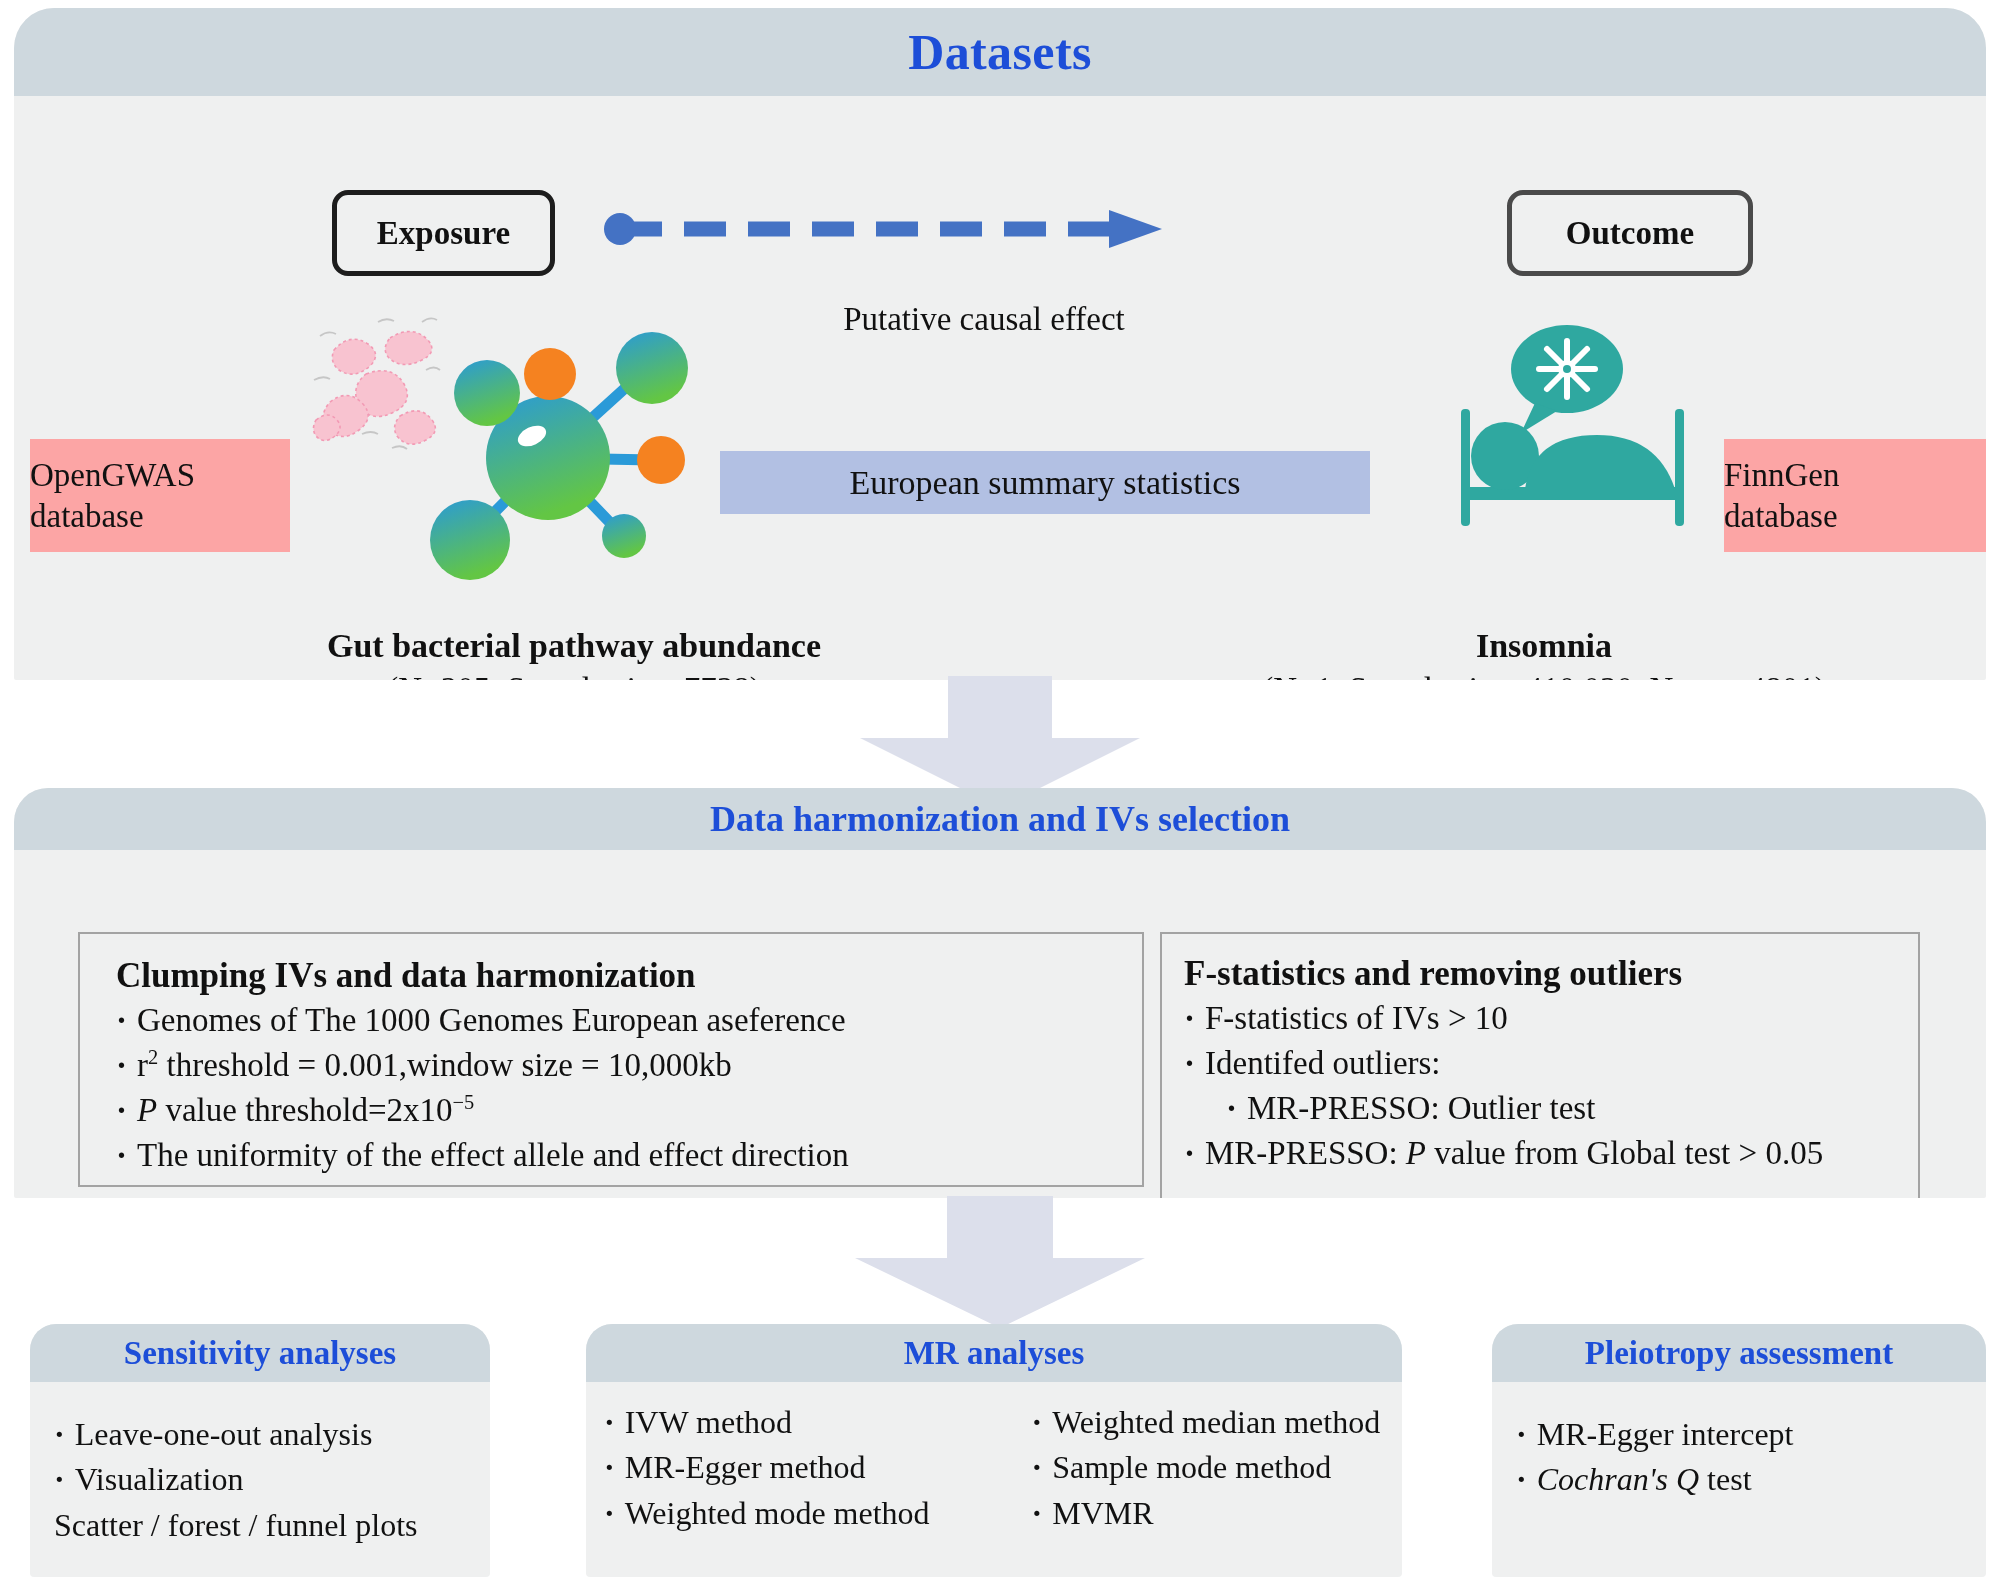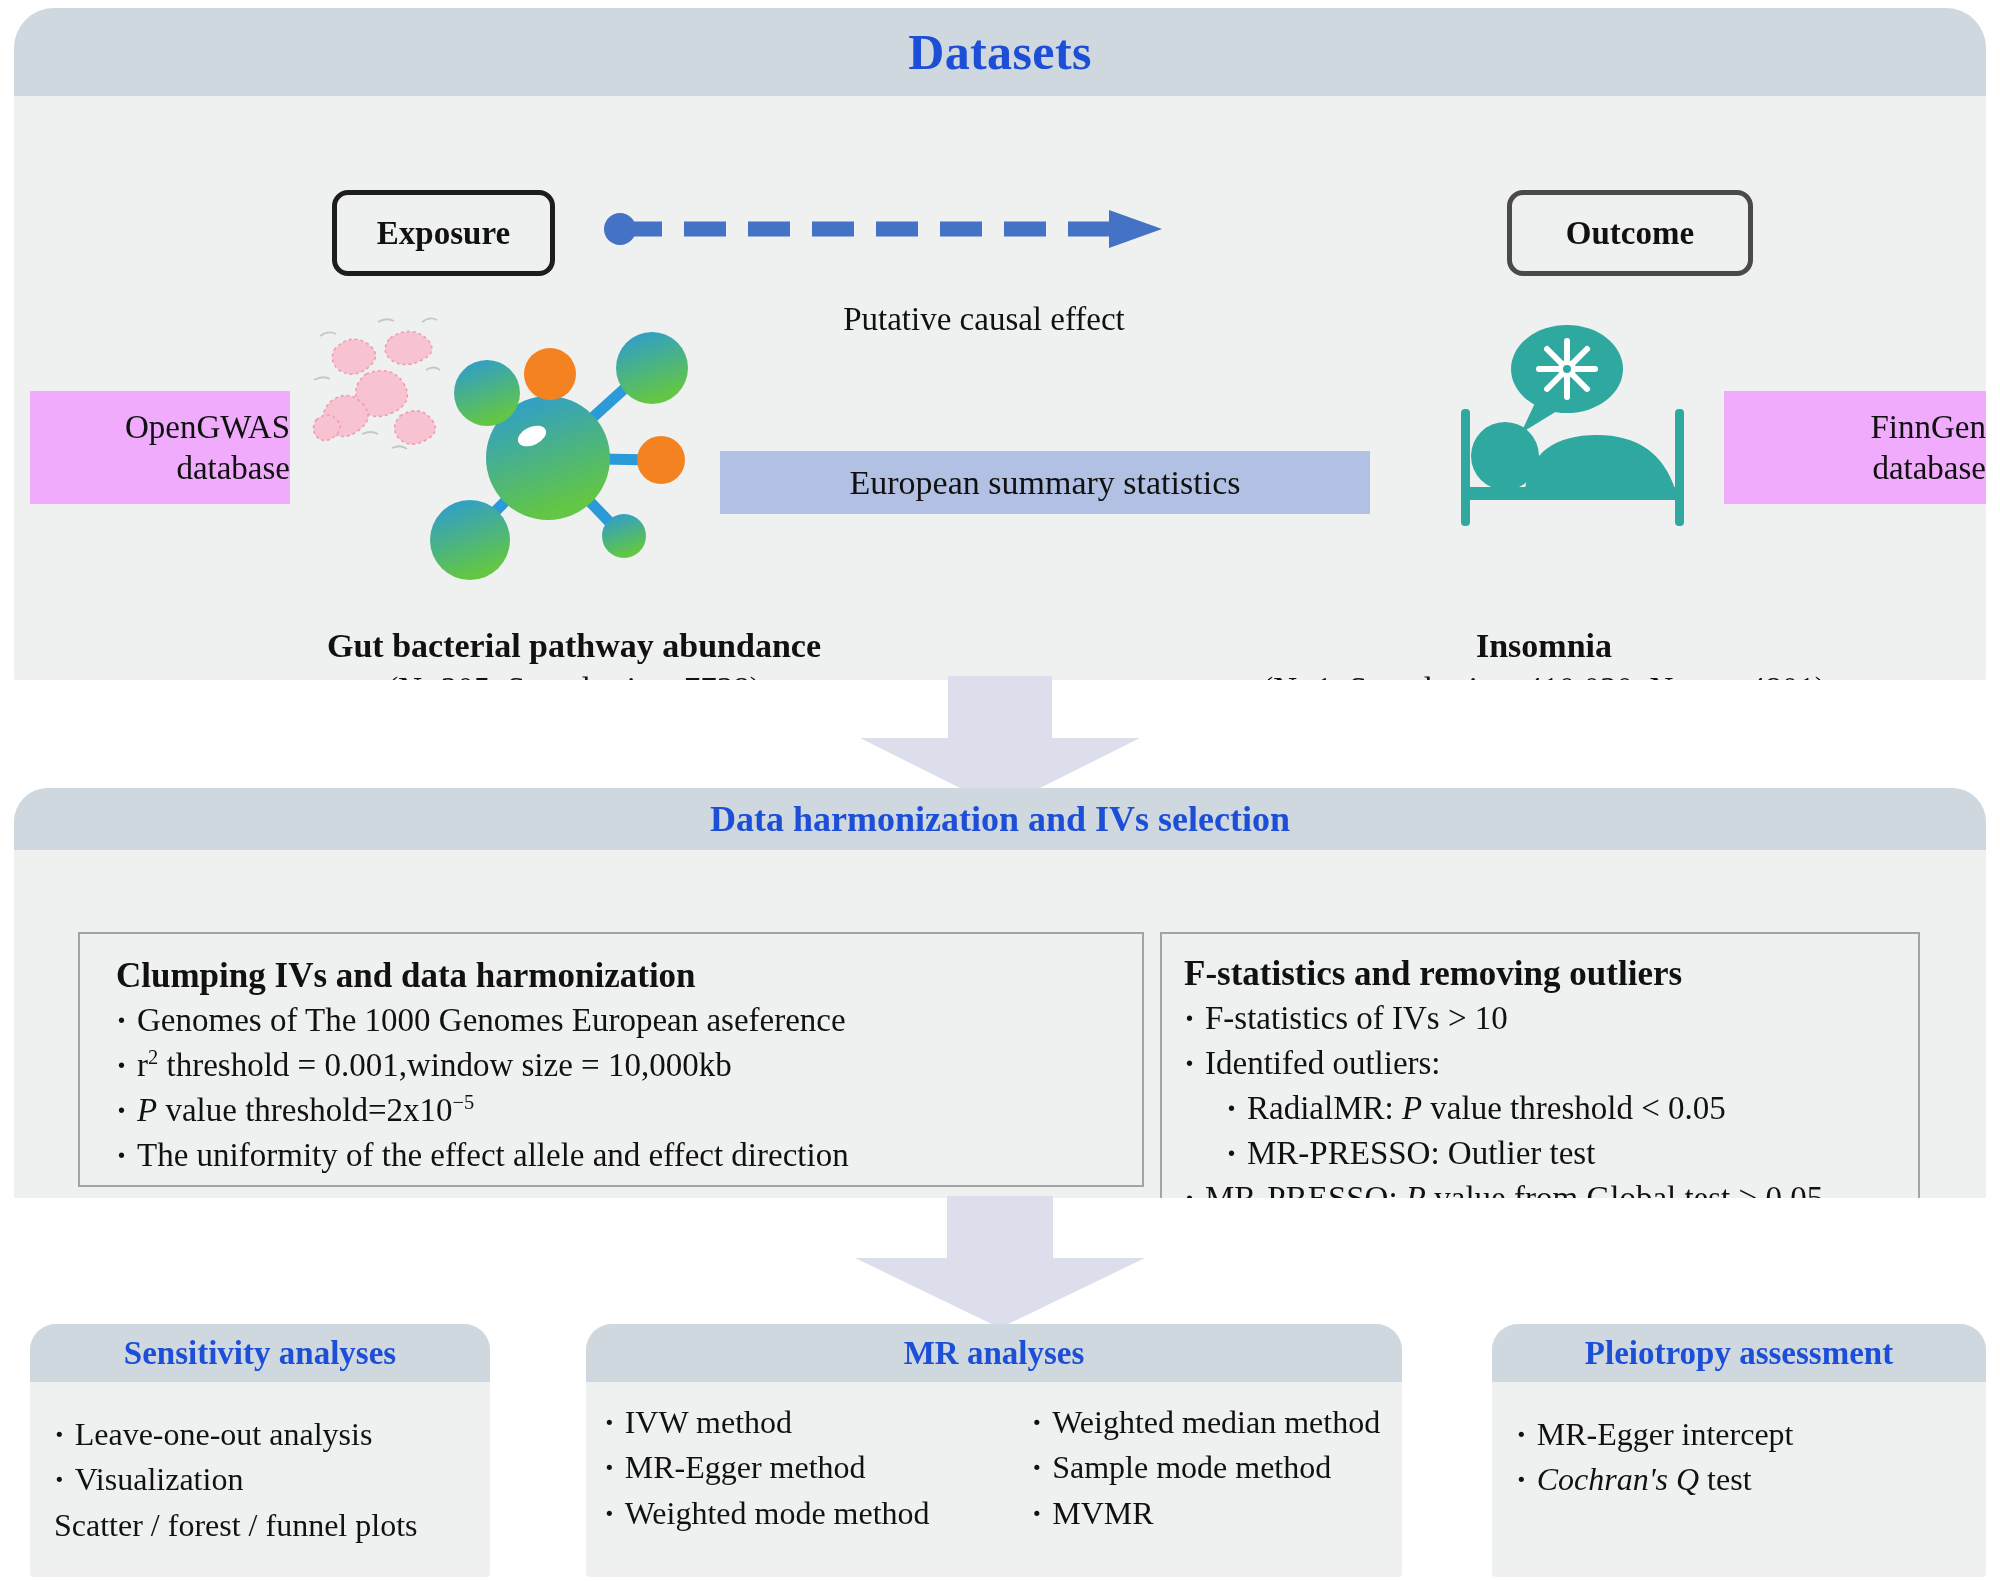--- a/index.html
+++ b/index.html
@@ -64,25 +64,26 @@
 
   #causal-label {
     position: absolute; left: 760px; top: 205px;
     width: 420px; text-align: center;
     font-size: 33px;
   }
 
   
   .db-chip {
     position: absolute;
-    background: #f0abfc;
+    background: #fca5a5;
     display: flex; flex-direction: column;
-    align-items: flex-end; justify-content: center;
+    align-items: flex-start; justify-content: center;
     font-size: 33px; line-height: 1.22;
     text-align: center;
+    margin-top: 48px;
   }
   #opengwas-chip { left: 16px;  top: 295px; width: 260px; height: 113px; }
   #finngen-chip  { left: 1710px; top: 295px; width: 262px; height: 113px; }
 
   #eu-stats-bar {
     position: absolute; left: 706px; top: 355px;
     width: 650px; height: 63px;
     background: #b2c0e3;
     display: flex; align-items: center; justify-content: center;
     font-size: 34px;
@@ -301,21 +302,20 @@
         </ul>
       </div>
     </div>
 
     <div class="inner-box" id="fstat-box">
       <div class="inner-pad">
         <p class="box-title">F-statistics and removing outliers</p>
         <ul class="box-list">
           <li class="dot">F-statistics of IVs &gt; 10</li>
           <li class="dot">Identifed outliers:</li>
-          <li class="dot indent">RadialMR: <span class="ital">P</span> value threshold &lt; 0.05</li>
           <li class="dot indent">MR-PRESSO: Outlier test</li>
           <li class="dot">MR-PRESSO: <span class="ital">P</span> value from Global test &gt; 0.05</li>
         </ul>
       </div>
     </div>
 
   </div>
 </div>
 
 <svg class="down-arrow" id="arrow-2" viewBox="0 0 290 132">

